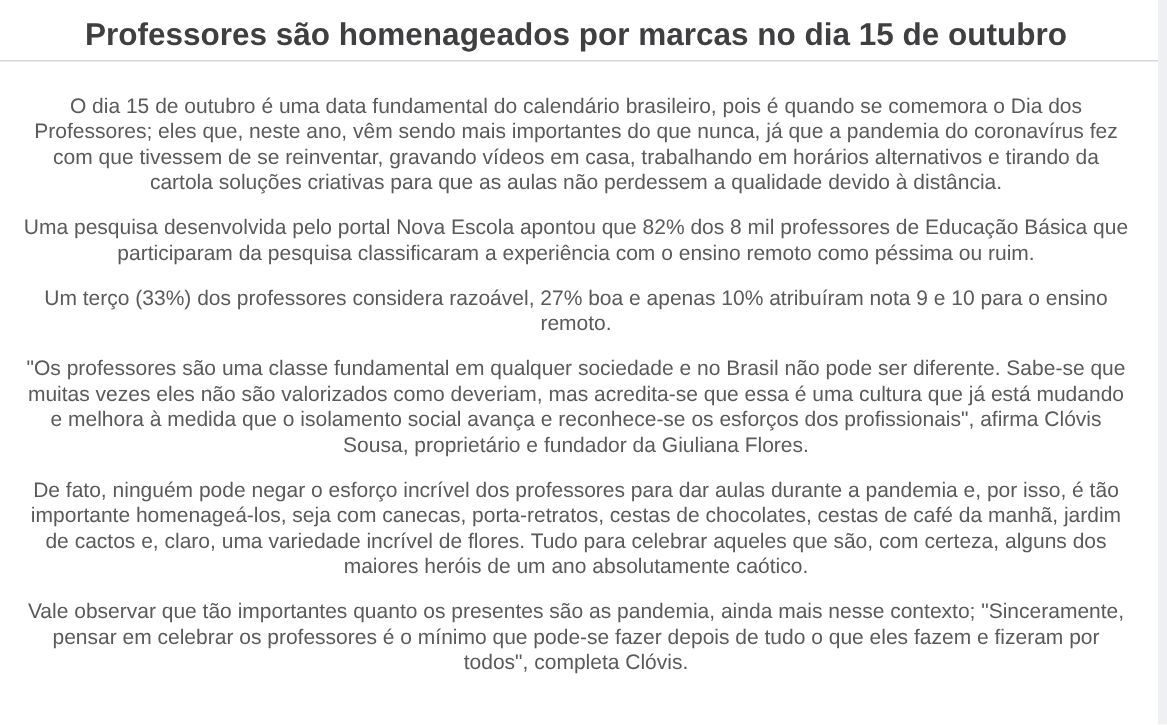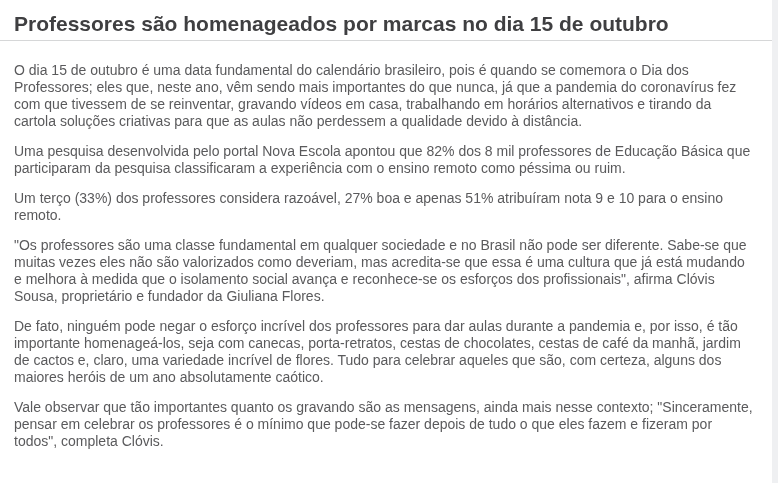--- a/index.html
+++ b/index.html
@@ -12,20 +12,21 @@
     background: #ffffff;
     overflow: hidden;
     position: relative;
     font-family: "Liberation Sans", sans-serif;
   }
   .page {
     position: relative;
     width: 778px;
     height: 483px;
     background: #ffffff;
+    text-align: center;
   }
   .content {
     padding: 0 24px 0 14px;
   }
   h1.article-title {
     margin: 0;
     padding-top: 11px;
     font-size: 21px;
     line-height: 25px;
     font-weight: bold;
@@ -62,21 +63,21 @@
 
   <div class="content">
     <h1 class="article-title">Professores são homenageados por marcas no dia 15 de outubro</h1>
   </div>
 
   <div class="divider"></div>
 
   <div class="content body-text">
     <p>O dia 15 de outubro é uma data fundamental do calendário brasileiro, pois é quando se comemora o Dia dos Professores; eles que, neste ano, vêm sendo mais importantes do que nunca, já que a pandemia do coronavírus fez com que tivessem de se reinventar, gravando vídeos em casa, trabalhando em horários alternativos e tirando da cartola soluções criativas para que as aulas não perdessem a qualidade devido à distância.</p>
     <p>Uma pesquisa desenvolvida pelo portal Nova Escola apontou que 82% dos 8 mil professores de Educação Básica que participaram da pesquisa classificaram a experiência com o ensino remoto como péssima ou ruim.</p>
-    <p>Um terço (33%) dos professores considera razoável, 27% boa e apenas 51% atribuíram nota 9 e 10 para o ensino remoto.</p>
+    <p>Um terço (33%) dos professores considera razoável, 27% boa e apenas 10% atribuíram nota 9 e 10 para o ensino remoto.</p>
     <p>"Os professores são uma classe fundamental em qualquer sociedade e no Brasil não pode ser diferente. Sabe-se que muitas vezes eles não são valorizados como deveriam, mas acredita-se que essa é uma cultura que já está mudando e melhora à medida que o isolamento social avança e reconhece-se os esforços dos profissionais", afirma Clóvis Sousa, proprietário e fundador da Giuliana Flores.</p>
     <p>De fato, ninguém pode negar o esforço incrível dos professores para dar aulas durante a pandemia e, por isso, é tão importante homenageá-los, seja com canecas, porta-retratos, cestas de chocolates, cestas de café da manhã, jardim de cactos e, claro, uma variedade incrível de flores. Tudo para celebrar aqueles que são, com certeza, alguns dos maiores heróis de um ano absolutamente caótico.</p>
-    <p>Vale observar que tão importantes quanto os gravando são as mensagens, ainda mais nesse contexto; "Sinceramente, pensar em celebrar os professores é o mínimo que pode-se fazer depois de tudo o que eles fazem e fizeram por todos", completa Clóvis.</p>
+    <p>Vale observar que tão importantes quanto os presentes são as pandemia, ainda mais nesse contexto; "Sinceramente, pensar em celebrar os professores é o mínimo que pode-se fazer depois de tudo o que eles fazem e fizeram por todos", completa Clóvis.</p>
   </div>
 
   <div class="scrollbar-track"></div>
 
 </div>
 
 </body></html>

